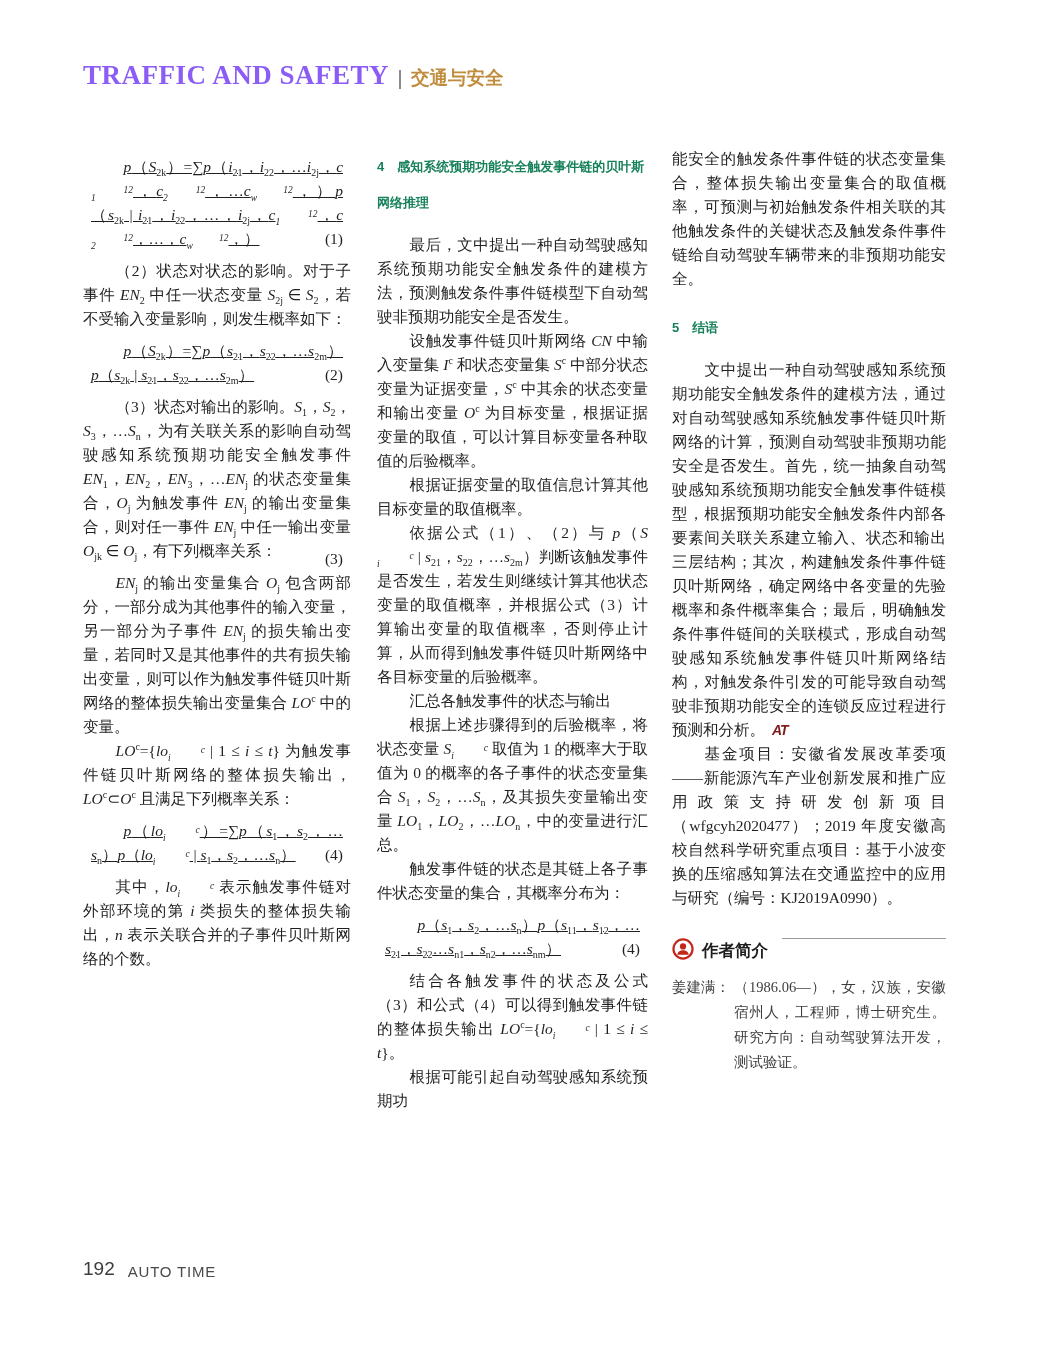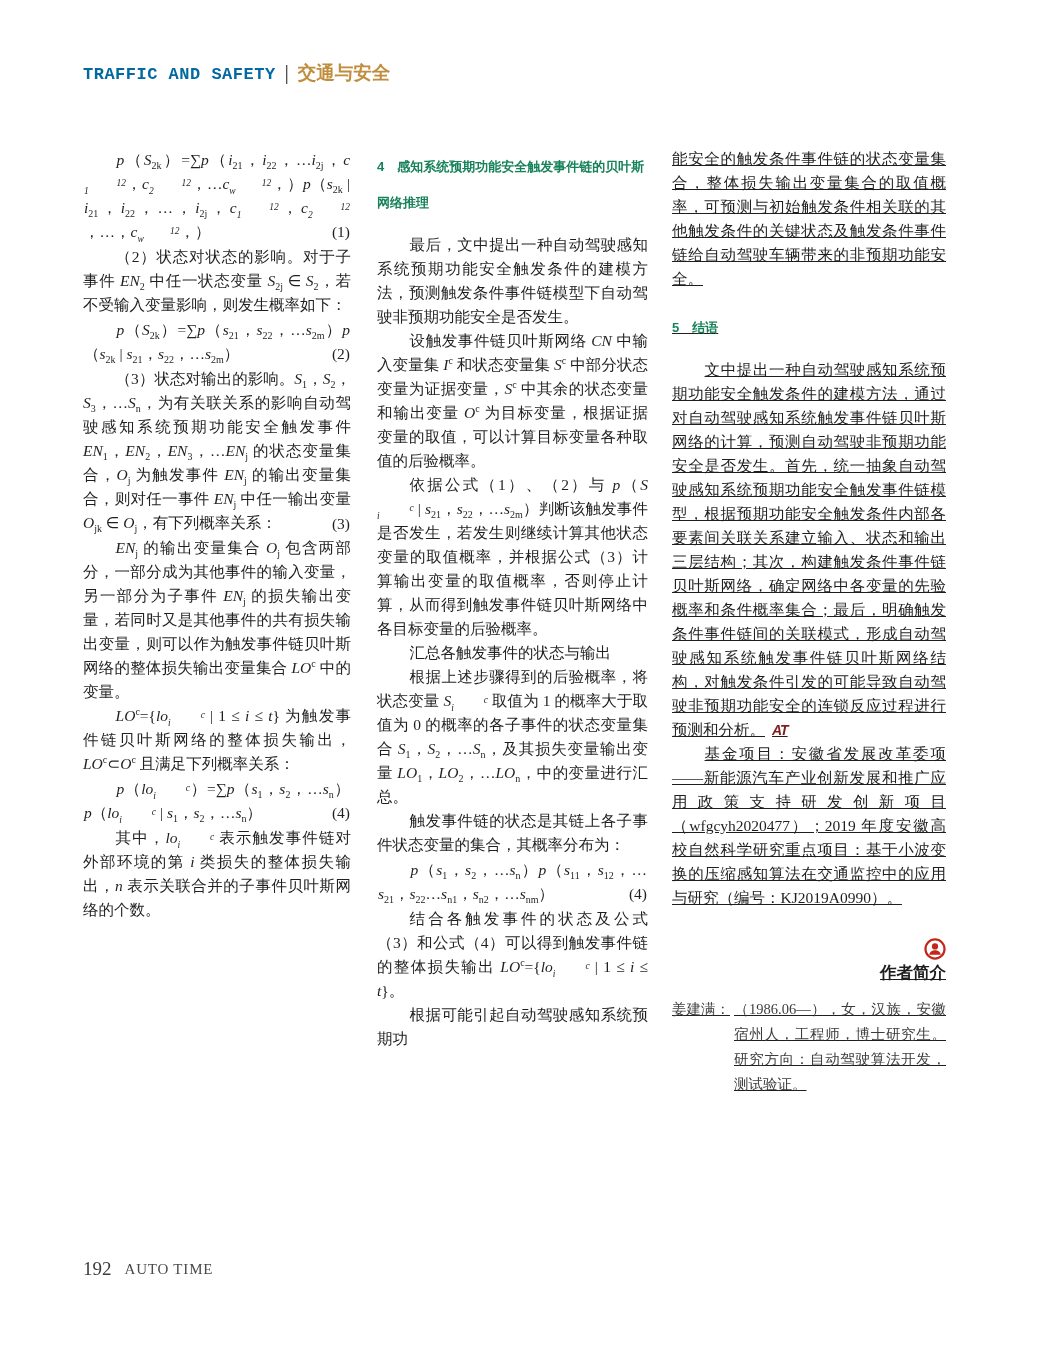--- a/index.html
+++ b/index.html
@@ -11,74 +11,74 @@
     font-family:"Liberation Serif", serif;
     color:#1f1f1f;
     overflow:hidden;
   }
   
   .hdr{
     position:absolute;left:83px;top:60px;
     display:flex;align-items:baseline;gap:9px;
     white-space:nowrap;
   }
-  .hdr-en{font-family:Liberation Mono, monospace;font-weight:700;font-size:17px;color:#0369a1;letter-spacing:.5px;}
+  .hdr-en{font-family:Liberation Serif, serif;font-weight:700;font-size:27px;color:#8b5cf6;letter-spacing:.5px;}
   .hdr-sep{font-size:20px;color:#141414;font-weight:400;}
   .hdr-cn{font-size:18.5px;color:#BF8D3D;font-weight:700;}
   
   .col{
     position:absolute;top:147px;
     font-size:15.5px;line-height:24px;
     text-align:justify;
   }
   .col-1{left:83px;width:268px;}
   .col-2{left:377px;width:271px;}
-  .col-3{left:672px;width:274px;text-decoration:underline;}
+  .col-3{left:672px;width:274px;}
   .col p{margin:0;padding:0;text-indent:2.1em;}
   .col p.flush{text-indent:0;}
   sub,sup{font-size:10px;line-height:0;}
   i{font-family:"Liberation Serif",serif;}
   .stk{
     display:inline-block;vertical-align:-5px;
     font-size:9.5px;line-height:8.5px;
     text-align:left;font-style:italic;
   }
-  .formula{position:relative;margin:1px;text-indent:2.1em;}
+  .formula{position:relative;margin:8px;text-indent:2.1em;text-decoration:underline;}
   .f-body{}
   .eqnum{position:absolute;right:0;bottom:0;font-style:normal;}
   .h-green{
     font-family:"Liberation Sans",sans-serif;font-weight:700;
     color:#17825A;font-size:13px;line-height:36px;
     text-align:left;text-indent:0;margin:0;
   }
   .col-2 .h-green{margin:2px 0 12px 0;}
   .col-3 .h-green{margin:19px 0 12px 0;}
   .endmark{
     color:#7f1d1d;font-family:"Liberation Sans",sans-serif;
     font-weight:700;font-style:italic;font-size:14px;
     letter-spacing:-1px;margin-left:7px;
   }
   .funding{margin-top:24px;}
   
   .author{margin-top:28px;}
-  .author-head{display:flex;align-items:flex-end;flex-direction:column;}
+  .author-head{display:flex;align-items:flex-start;}
   .author-icon{flex:none;width:22px;height:22px;display:inline-block;}
   .author-title{
     font-family:"Liberation Sans",sans-serif;font-weight:700;
     font-size:16.5px;color:#1e1e1e;margin-left:8px;white-space:nowrap;
   }
   .author-rule{flex:1;height:1px;background:#9a9a9a;margin-left:14px;}
   .bio{display:flex;margin-top:13px;font-size:14.5px;line-height:25px;color:#3d3d3d;}
   .bio-name{flex:none;white-space:nowrap;}
   .bio-text{flex:1;text-align:justify;margin-left:4px;}
   
   .ftr{
     position:absolute;left:83px;top:1258px;
-    display:flex;align-items:center;gap:13px;
-    font-family:Liberation Serif, serif;
+    display:flex;align-items:flex-end;gap:13px;
+    font-family:Liberation Sans, sans-serif;
   }
   .ftr-num{font-size:19px;color:#3c3c3c;}
   .ftr-name{font-size:15px;color:#4a4a4a;letter-spacing:.8px;}
 </style>
 </head>
 <body>
 
 <div class="page">
 
   <div class="hdr">
@@ -107,20 +107,21 @@
       <span class="f-body"><i>p</i>（<i>lo</i><span class="stk">c<br>i</span>）=∑<i>p</i>（<i>s</i><sub>1</sub>，<i>s</i><sub>2</sub>，…<i>s</i><sub>n</sub>）<i>p</i>（<i>lo</i><span class="stk">c<br>i</span> | <i>s</i><sub>1</sub>，<i>s</i><sub>2</sub>，…<i>s</i><sub>n</sub>）</span>
       <span class="eqnum">(4)</span>
     </div>
     <p>其中，<i>lo</i><span class="stk">c<br>i</span> 表示触发事件链对外部环境的第 <i>i</i> 类损失的整体损失输出，<i>n</i> 表示关联合并的子事件贝叶斯网络的个数。</p>
   </section>
 
   <section class="col col-2">
     <h2 class="h-green">4　感知系统预期功能安全触发事件链的贝叶斯网络推理</h2>
     <p>最后，文中提出一种自动驾驶感知系统预期功能安全触发条件的建模方法，预测触发条件事件链模型下自动驾驶非预期功能安全是否发生。</p>
     <p>设触发事件链贝叶斯网络 <i>CN</i> 中输入变量集 <i>I</i><sup>c</sup> 和状态变量集 <i>S</i><sup>c</sup> 中部分状态变量为证据变量，<i>S</i><sup>c</sup> 中其余的状态变量和输出变量 <i>O</i><sup>c</sup> 为目标变量，根据证据变量的取值，可以计算目标变量各种取值的后验概率。</p>
+    <p>根据证据变量的取值信息计算其他目标变量的取值概率。</p>
     <p>依据公式（1）、（2）与 <i>p</i>（<i>S</i><span class="stk">c<br>i</span> | <i>s</i><sub>21</sub>，<i>s</i><sub>22</sub>，…<i>s</i><sub>2m</sub>）判断该触发事件是否发生，若发生则继续计算其他状态变量的取值概率，并根据公式（3）计算输出变量的取值概率，否则停止计算，从而得到触发事件链贝叶斯网络中各目标变量的后验概率。</p>
     <p>汇总各触发事件的状态与输出</p>
     <p>根据上述步骤得到的后验概率，将状态变量 <i>S</i><span class="stk">c<br>i</span> 取值为 1 的概率大于取值为 0 的概率的各子事件的状态变量集合 <i>S</i><sub>1</sub>，<i>S</i><sub>2</sub>，…<i>S</i><sub>n</sub>，及其损失变量输出变量 <i>LO</i><sub>1</sub>，<i>LO</i><sub>2</sub>，…<i>LO</i><sub>n</sub>，中的变量进行汇总。</p>
     <p>触发事件链的状态是其链上各子事件状态变量的集合，其概率分布为：</p>
     <div class="formula">
       <span class="f-body"><i>p</i>（<i>s</i><sub>1</sub>，<i>s</i><sub>2</sub>，…<i>s</i><sub>n</sub>）<i>p</i>（<i>s</i><sub>11</sub>，<i>s</i><sub>12</sub>，…<i>s</i><sub>21</sub>，<i>s</i><sub>22</sub>…<i>s</i><sub>n1</sub>，<i>s</i><sub>n2</sub>，…<i>s</i><sub>nm</sub>）</span>
       <span class="eqnum">(4)</span>
     </div>
     <p>结合各触发事件的状态及公式（3）和公式（4）可以得到触发事件链的整体损失输出 <i>LO</i><sup>c</sup>={<i>lo</i><span class="stk">c<br>i</span> | 1 ≤ <i>i</i> ≤ <i>t</i>}。</p>
     <p>根据可能引起自动驾驶感知系统预期功</p>

